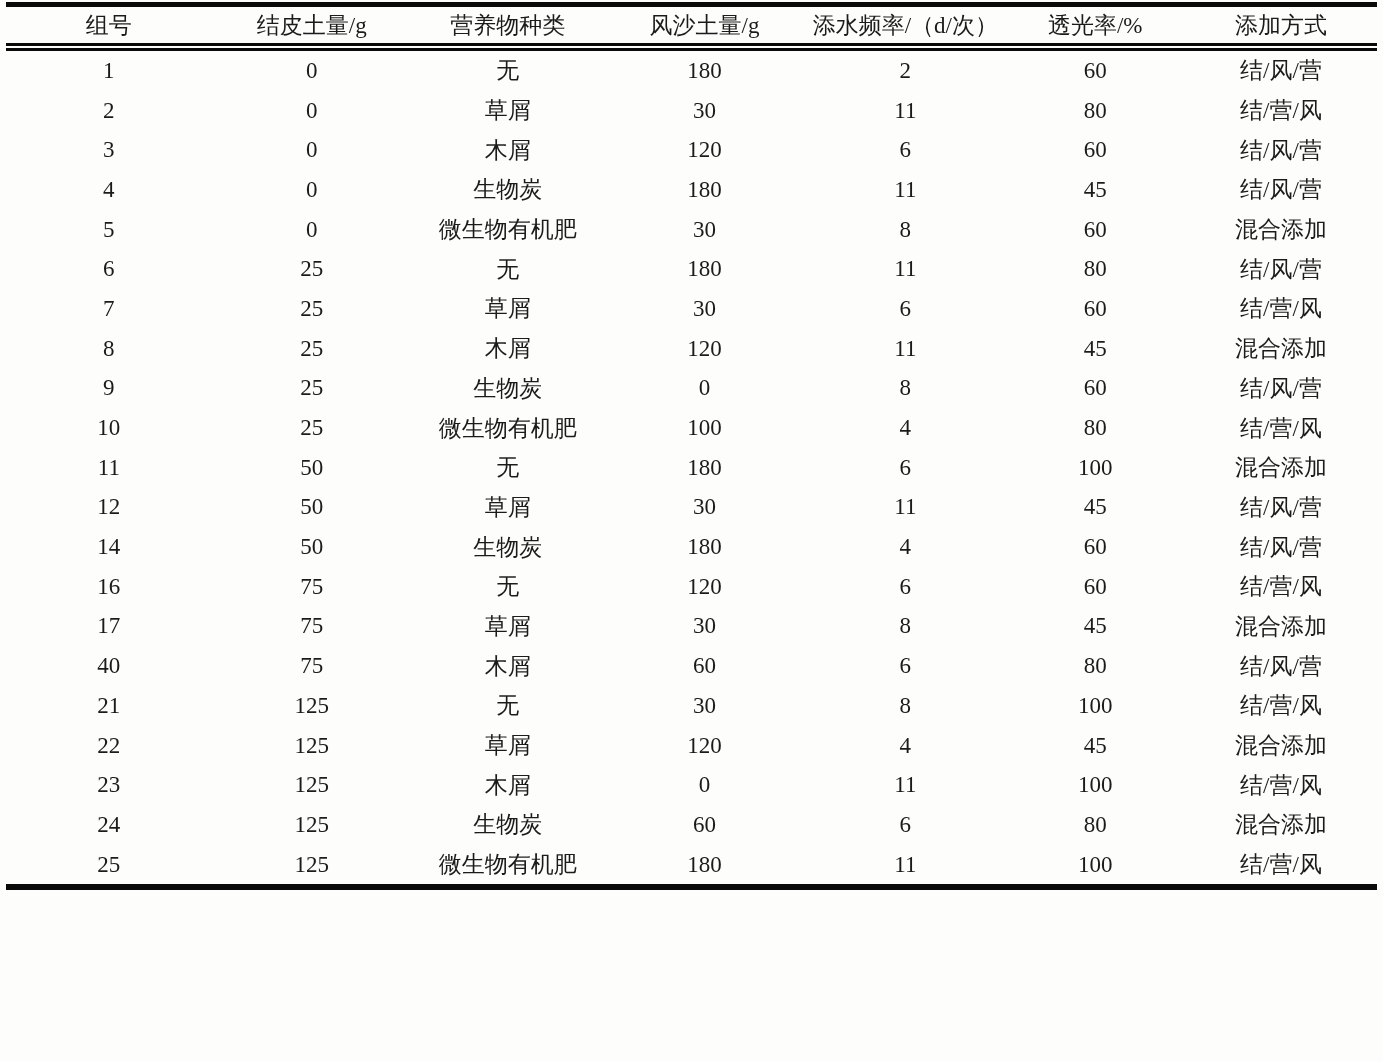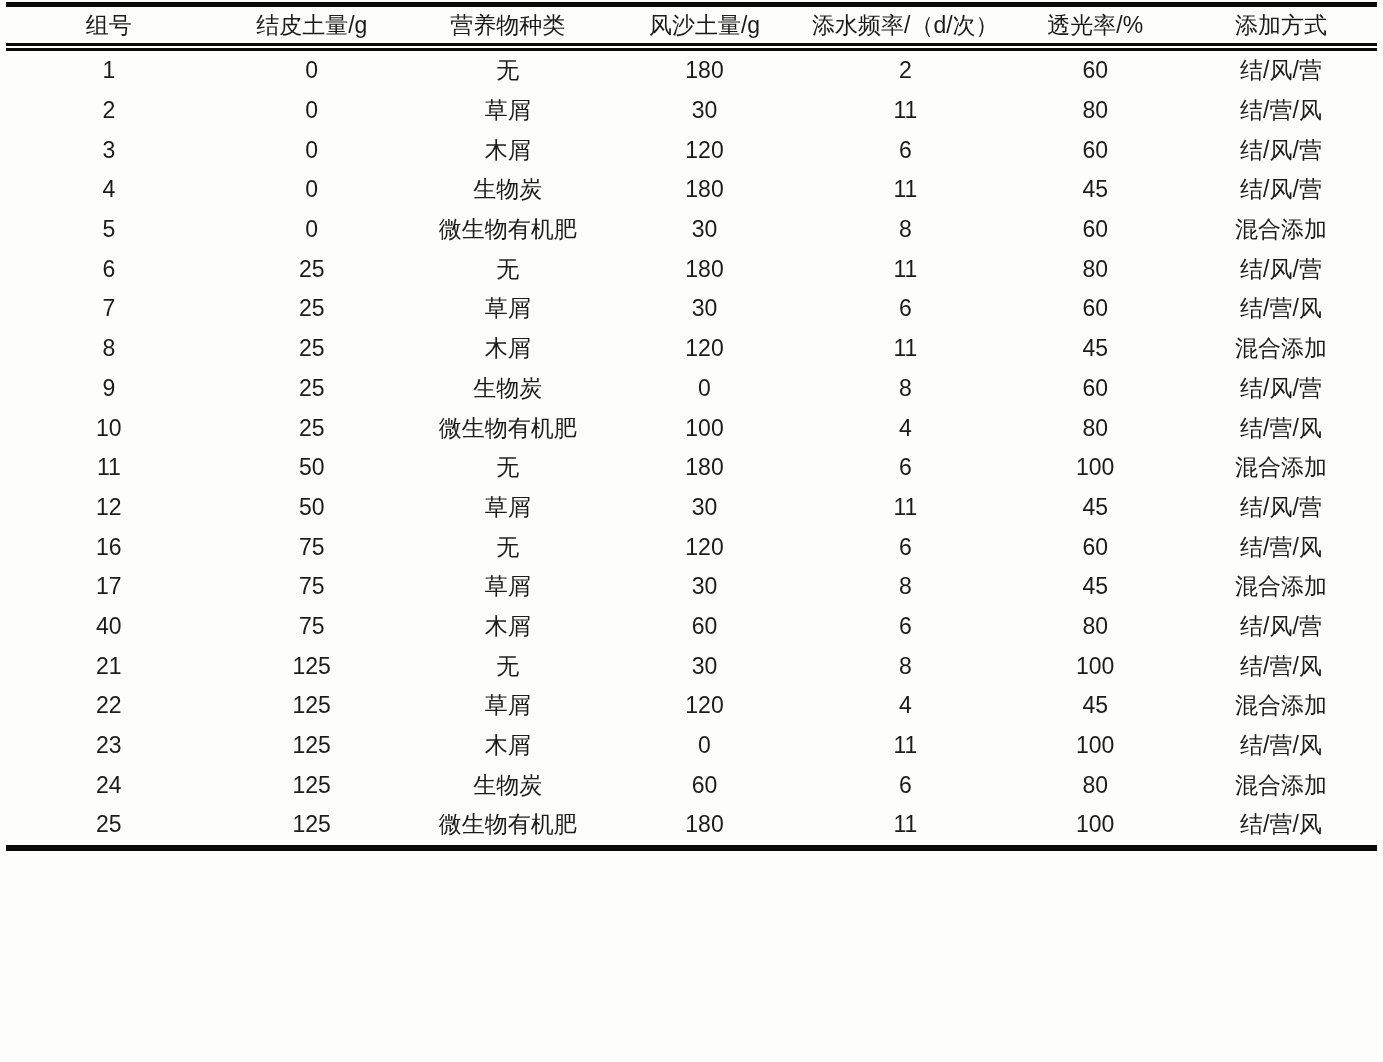--- a/index.html
+++ b/index.html
@@ -6,21 +6,21 @@
     margin: 0;
     padding: 0;
     background: #e9e9e9;
   }
   .page {
     position: relative;
     width: 1383px;
     height: 1062px;
     background: #fdfdfc;
     overflow: hidden;
-    font-family: Liberation Sans, sans-serif;
+    font-family: Liberation Serif, serif;
     color: #1b1b1b;
   }
   .exp-table {
     position: absolute;
     top: 2px;
     left: 6px;
     width: 1371px;
     border-collapse: collapse;
     table-layout: fixed;
     border-top: 5px solid #0a0a0a;
@@ -179,20 +179,29 @@
         <tr>
           <td>12</td>
           <td>50</td>
           <td>草屑</td>
           <td>30</td>
           <td>11</td>
           <td>45</td>
           <td>结/风/营</td>
         </tr>
         <tr>
+          <td>14</td>
+          <td>50</td>
+          <td>生物炭</td>
+          <td>180</td>
+          <td>4</td>
+          <td>60</td>
+          <td>结/风/营</td>
+        </tr>
+        <tr>
           <td>16</td>
           <td>75</td>
           <td>无</td>
           <td>120</td>
           <td>6</td>
           <td>60</td>
           <td>结/营/风</td>
         </tr>
         <tr>
           <td>17</td>

